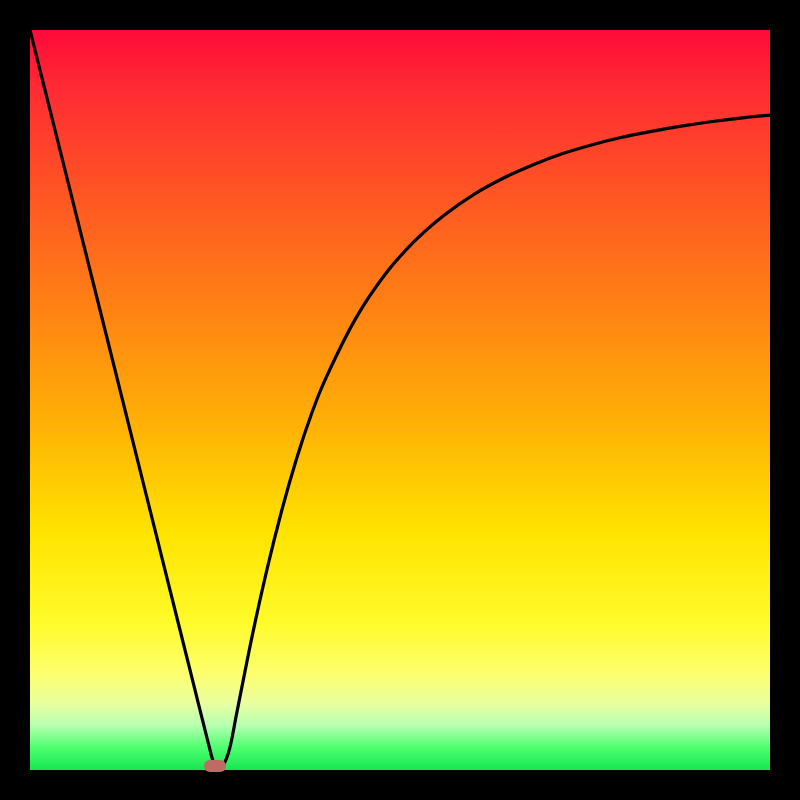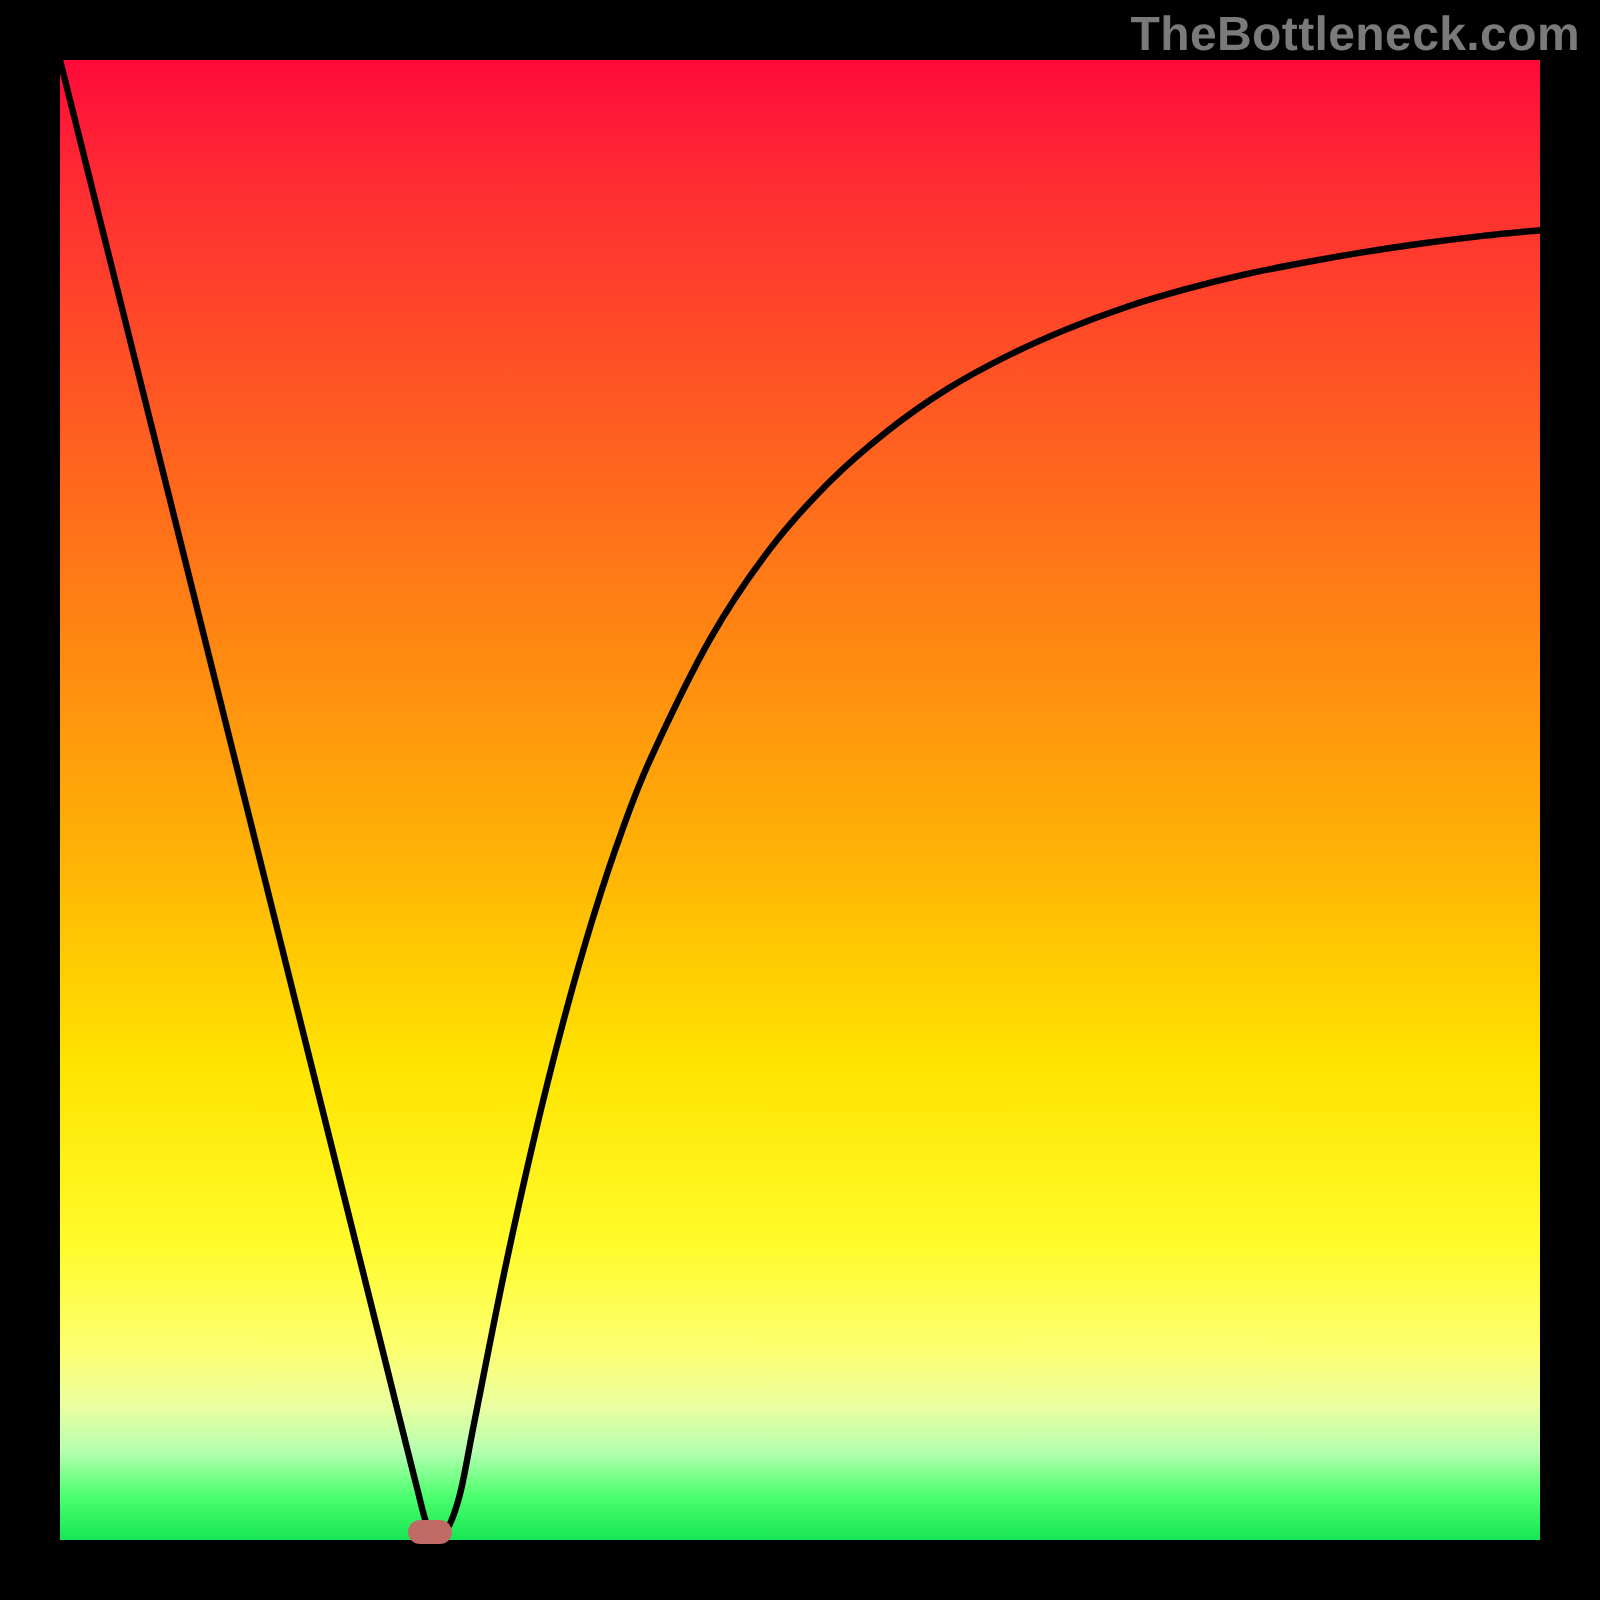--- a/index.html
+++ b/index.html
@@ -66,21 +66,20 @@
     height: 12px;
     border-radius: 6px;
     background: #c06a66;
     transform: translate(-50%, -50%);
   }
 </style>
 </head>
 <body>
 
 <div class="frame">
-  <div class="watermark">TheBottleneck.com</div>
 
   <div class="plot">
     <svg class="curve" viewBox="0 0 740 740" preserveAspectRatio="none">
       <path id="curve-path" fill="none" stroke="#000000" stroke-width="3.2" stroke-linecap="round" stroke-linejoin="round" d="M 0,0 C 2.466666666666667,9.866666666666655 9.866666666666667,39.4666666666666 14.8,59.19999999999993 C 19.733333333333334,78.93333333333327 24.666666666666668,98.66666666666663 29.6,118.39999999999998 C 34.53333333333333,138.13333333333333 39.46666666666667,157.8666666666667 44.4,177.60000000000002 C 49.33333333333333,197.33333333333334 54.266666666666666,217.06666666666663 59.2,236.79999999999995 C 64.13333333333334,256.5333333333333 69.06666666666666,276.26666666666665 74,296 C 78.93333333333334,315.73333333333335 83.86666666666666,335.46666666666664 88.8,355.2 C 93.73333333333333,374.93333333333334 98.66666666666667,394.66666666666663 103.60000000000001,414.4 C 108.53333333333335,434.1333333333333 113.46666666666667,453.8666666666667 118.4,473.6 C 123.33333333333334,493.33333333333337 128.26666666666665,513.0666666666666 133.2,532.8 C 138.13333333333333,552.5333333333333 143.06666666666666,572.2666666666667 148,592 C 152.93333333333334,611.7333333333333 157.86666666666667,631.4666666666667 162.8,651.2 C 167.73333333333335,670.9333333333334 173.9,696.2166666666667 177.6,710.4 C 181.29999999999998,724.5833333333333 182.53333333333333,731.9833333333333 185,736.3 C 187.46666666666667,740.6166666666666 189.93333333333334,739.3833333333333 192.4,736.3 C 194.86666666666667,733.2166666666666 197.33333333333334,727.05 199.8,717.8 C 202.26666666666668,708.55 203.50000000000003,699.3 207.20000000000002,680.8 C 210.9,662.3 217.06666666666666,630.2333333333332 222,606.8 C 226.93333333333334,583.3666666666667 231.86666666666667,561.1666666666667 236.8,540.2 C 241.73333333333335,519.2333333333333 246.66666666666669,499.5 251.60000000000002,481 C 256.53333333333336,462.5 261.46666666666664,445.23333333333335 266.4,429.2 C 271.3333333333333,413.16666666666663 276.26666666666665,398.3666666666667 281.2,384.8 C 286.1333333333333,371.23333333333335 288.6,363.83333333333326 296,347.79999999999995 C 303.4,331.76666666666665 315.73333333333335,305.8666666666667 325.6,288.6 C 335.4666666666667,271.33333333333337 345.3333333333333,257.15 355.2,244.2 C 365.06666666666666,231.24999999999997 374.93333333333334,220.76666666666665 384.8,210.89999999999998 C 394.6666666666667,201.0333333333333 404.53333333333336,192.77 414.40000000000003,185 C 424.2666666666667,177.23 434.1333333333333,170.44666666666663 444,164.27999999999997 C 453.8666666666667,158.11333333333332 463.73333333333335,152.9333333333333 473.6,148 C 483.4666666666667,143.0666666666667 493.33333333333337,138.75000000000006 503.20000000000005,134.68000000000006 C 513.0666666666667,130.61000000000007 522.9333333333333,126.91000000000004 532.8,123.58000000000004 C 542.6666666666666,120.25000000000004 552.5333333333333,117.41333333333337 562.4,114.70000000000005 C 572.2666666666667,111.98666666666672 582.1333333333333,109.52000000000008 592,107.30000000000007 C 601.8666666666667,105.08000000000006 611.7333333333333,103.23 621.6,101.38 C 631.4666666666667,99.52999999999999 641.3333333333334,97.80333333333336 651.2,96.20000000000005 C 661.0666666666667,94.59666666666674 670.9333333333334,93.11666666666677 680.8000000000001,91.7600000000001 C 690.6666666666667,90.40333333333344 700.5333333333333,89.17000000000007 710.4,88.06000000000006 C 720.2666666666667,86.95000000000005 735.0666666666666,85.59333333333336 740,85.10000000000002"></path>
     </svg>
     <div id="marker" class="marker" style="left: 185px; top: 736.3px; background: rgb(192, 106, 102);"></div>
   </div>
 </div>
 
 </body></html>

